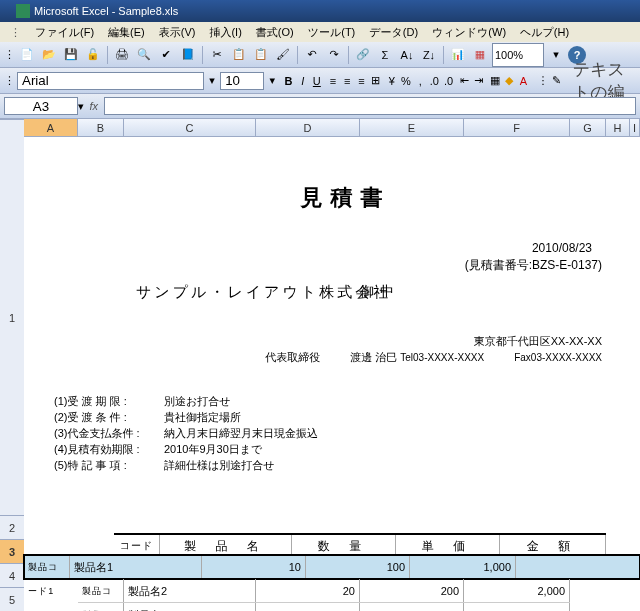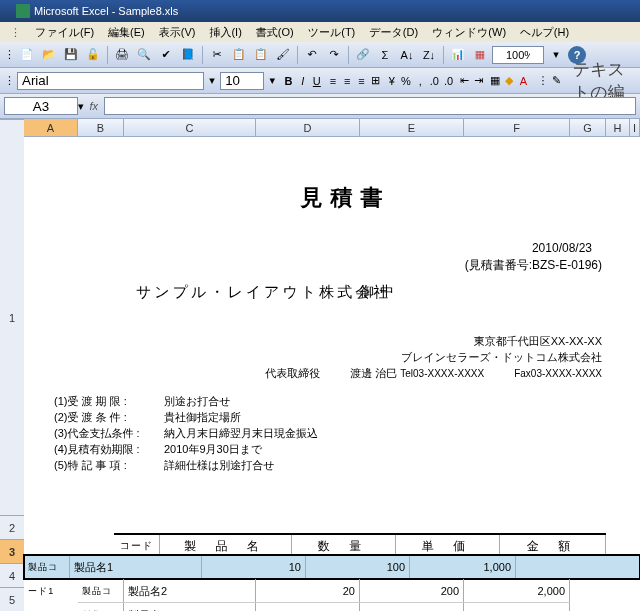--- a/index.html
+++ b/index.html
@@ -5,21 +5,21 @@
   * { box-sizing: border-box; margin: 0; padding: 0; }
   body { font-family: "MS PGothic", Arial, sans-serif; font-size: 11px; background: #ece9d8; width: 640px; height: 611px; overflow: hidden; }
   .titlebar { background: linear-gradient(#2b579a,#1e3e6e); color: #fff; height: 22px; display: flex; align-items: center; padding: 0 16px; }
   .titlebar .ic { width: 14px; height: 14px; background: #2e8b57; display: inline-block; margin-right: 4px; }
   .menubar { background: #ece9d8; height: 20px; display: flex; align-items: center; padding: 0 4px; gap: 2px; }
   .menubar span { padding: 2px 6px; }
   .menubar .mh { color: #555; }
   .toolbar { background: linear-gradient(#e8edf6,#c5d3ea); height: 26px; display: flex; align-items: center; padding: 0 4px; gap: 2px; border-bottom: 1px solid #9caac6; }
   .toolbar .btn { width: 20px; height: 20px; display: inline-flex; align-items: center; justify-content: center; border-radius: 2px; }
   .toolbar .sep { width: 1px; height: 18px; background: #9caac6; margin: 0 2px; }
-  .zoom { background: #fff; border: 1px solid #7a8ca8; height: 18px; width: 52px; padding: 0 13px; font-size: 11px; }
+  .zoom { background: #fff; border: 1px solid #7a8ca8; height: 24px; width: 52px; padding: 0 2px; font-size: 11px; }
   .help { width: 18px; height: 18px; background: #3a6ea5; color: #fff; border-radius: 9px; text-align: center; line-height: 18px; font-weight: bold; }
   .fmtbar { background: linear-gradient(#e8edf6,#c5d3ea); height: 26px; display: flex; align-items: center; padding: 0 4px; gap: 2px; border-bottom: 1px solid #9caac6; }
   .fontname { background: #fff; border: 1px solid #7a8ca8; height: 18px; width: 200px; padding: 0 4px; }
   .fontsize { background: #fff; border: 1px solid #7a8ca8; height: 18px; width: 44px; padding: 0 4px; }
   .fbtn { width: 20px; height: 20px; display: inline-flex; align-items: center; justify-content: center; }
   .fbtn.bold { font-weight: bold; }
   .fbtn.ital { font-style: italic; }
   .fbtn.ul { text-decoration: underline; }
   .taskpane { font-size: 17px; color: #444; padding-left: 8px; }
   .nameboxrow { background: linear-gradient(#e8edf6,#c5d3ea); height: 22px; display: flex; align-items: center; padding: 12px 4px; border-bottom: 1px solid #9caac6; }
@@ -176,26 +176,25 @@
       <div class="ch" style="width:104px;">E</div>
       <div class="ch" style="width:106px;">F</div>
       <div class="ch" style="width:36px;">G</div>
       <div class="ch" style="width:24px;">H</div>
       <div class="ch" style="width:10px;">I</div>
     </div>
 
     <div class="doc">
       <div class="title">見積書</div>
       <div class="date">2010/08/23</div>
-      <div class="qnum">(見積書番号:BZS-E-0196)</div>
+      <div class="qnum">(見積書番号:BZS-E-0137)</div>
       <div class="cust">サンプル・レイアウト株式会社</div>
       <div class="onchu">御中</div>
       <div class="addr">
         <div>東京都千代田区XX-XX-XX</div>
-        <div>ブレインセラーズ・ドットコム株式会社</div>
         <div class="rep">
             <span>代表取締役</span>
             <span>渡邊 治巳</span>
           </div>
         <div class="tf">
             <span>Tel03-XXXX-XXXX</span>
             <span>Fax03-XXXX-XXXX</span>
           </div>
       </div>
       <div class="terms">

